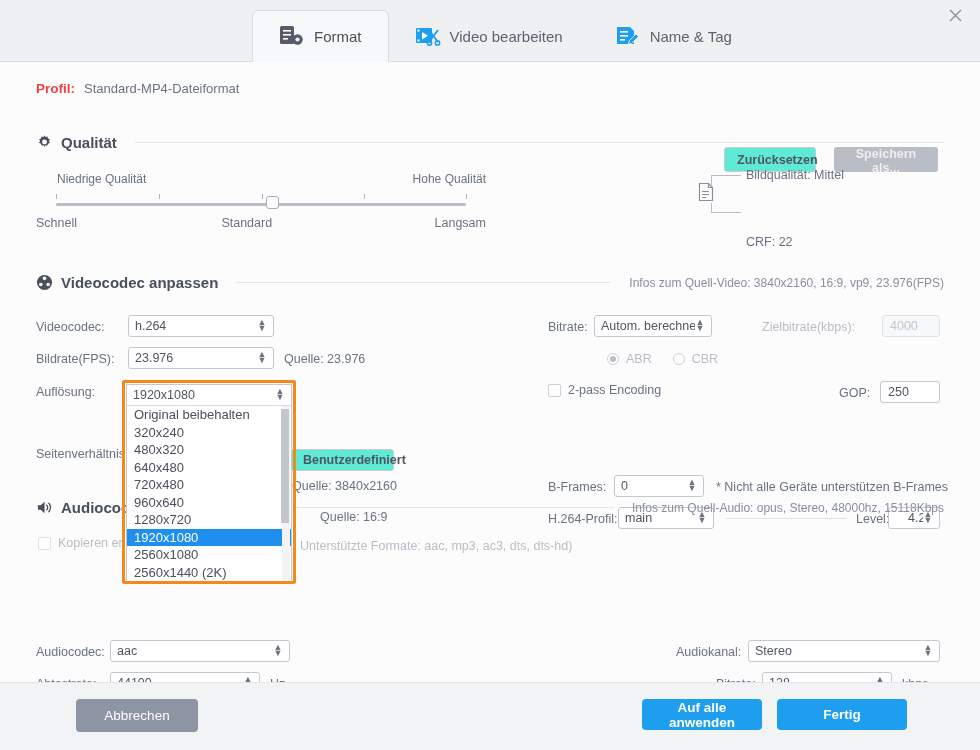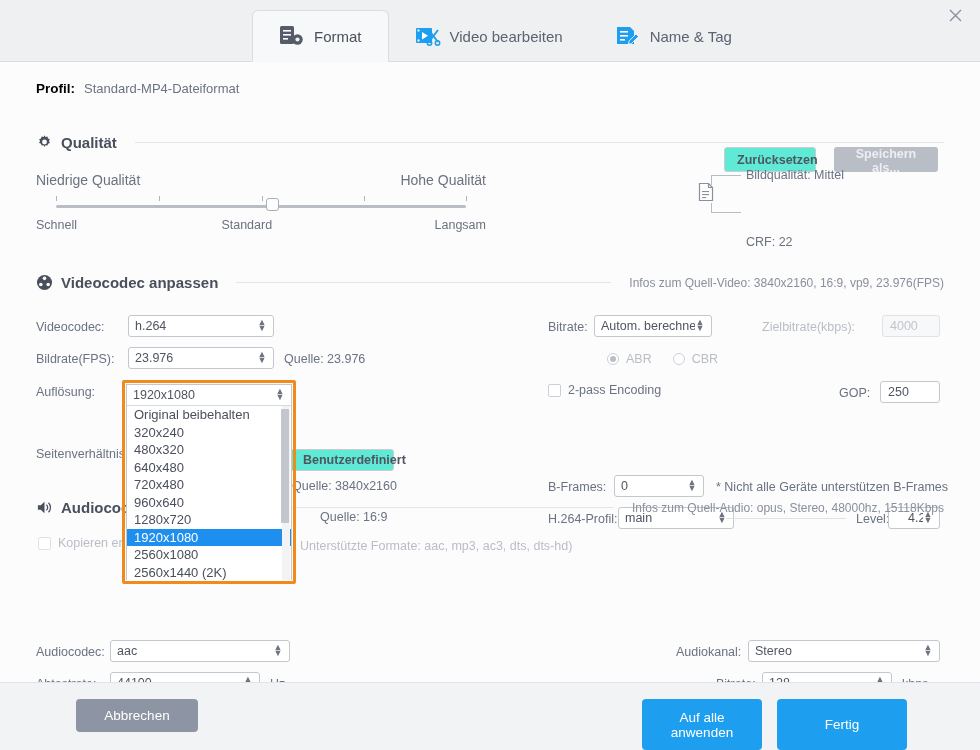--- a/index.html
+++ b/index.html
@@ -48,21 +48,21 @@
     position:absolute; right: 12px; top: 2px;
     width: 26px; height: 26px;
     display:flex;align-items:center;justify-content:center;
     color:#7b8191; font-size:19px; line-height:1; cursor:default;
   }
 
   
   .content { position:absolute; left:0; top:62px; width:980px; height:620px; background:#fcfcfd; }
 
   .profile-row { position:absolute; left:36px; top:19px; display:flex; align-items:center; gap:9px; }
-  .profile-label { font-weight:bold; color:#000000; font-size:13.5px;}
+  .profile-label { font-weight:bold; color:#ef4444; font-size:13.5px;}
   .profile-value { color:#6b7280; font-size:13px;}
 
   .btn-outline {
     position:absolute; min-width:92px; height:25px;
     background:#5eead4; border:1px solid #c9ccd3; border-radius:3px;
     font-family:"Liberation Sans",sans-serif; font-size:12.5px; font-weight:bold;
     color:#4f5561; cursor:default; padding:0 12px;
   }
   .btn-grey {
     position:absolute; min-width:104px; height:25px;
@@ -73,21 +73,21 @@
 
   
   .section { position:absolute; left:36px; display:flex; align-items:center; gap:8px; width:908px;}
   .section .stitle { font-weight:bold; font-size:15px; color:#4a4f5c; white-space:nowrap;}
   .section .srule { flex:1; height:1px; background:#e3e5e9; margin-left:10px; }
   .section .sicon { color:#4a4f5c; display:flex; align-items:center; }
   .section .snote { font-size:12px; color:#8a8f9c; white-space:nowrap; margin-left:10px;}
 
   
   .sliderwrap { position:absolute; left:36px; top:110px; width:450px; }
-  .slider-top { display:flex; justify-content:space-between; font-size:14px; color:#6b7280; }
+  .slider-top { display:flex; justify-content:space-between; font-size:12px; color:#6b7280;margin-left:21px; }
   .slider-track-area { position:relative; height:22px; margin-top:6px;}
   .slider-track { position:absolute; left:20px; right:20px; top:11px; height:3px; background:#b9bdc5; border-radius:2px;}
   .slider-tick { position:absolute; top:2px; width:1px; height:5px; background:#b0b4bd; }
   .slider-knob {
     position:absolute; top:4px; left:230px; width:13px; height:13px;
     background:#fdfdfd; border:1px solid #a9aeb8; border-radius:3px;
   }
   .slider-bot { display:flex; justify-content:space-between; font-size:12.5px; color:#6b7280; margin-top:2px;}
   .slider-bot span:nth-child(2){ margin-right:18px; }
 
@@ -150,22 +150,22 @@
   }
 
   
   .footer { position:absolute; left:0; top:682px; width:980px; height:68px; background:#f2f3f5; border-top:1px solid #e2e4e8;}
   .btn-cancel {
     position:absolute; left:76px; top:699px; width:122px; height:33px;
     background:#8d94a3; border:none; border-radius:4px; color:#fff;
     font-family:"Liberation Sans",sans-serif; font-size:13.5px; cursor:default;
   }
   .btn-blue {
-    position:absolute; height:51px; background:#1e9eef; border:none; border-radius:4px; color:#fff;
-    font-family:"Liberation Sans",sans-serif; font-size:13.5px; cursor:default;
+    position:absolute; height:31px; background:#1e9eef; border:none; border-radius:4px; color:#fff;
+    font-family:"Liberation Sans",sans-serif; font-size:13.5px; cursor:default;font-weight:bold;
   }
   .icon-svg { display:block; }
 </style>
 </head>
 <body>
 
 <div class="titlebar">
   <div class="tabstrip">
     <div class="tab-spacer"></div>
 
@@ -347,21 +347,21 @@
   <div class="sel" style="left:614px; top:413px; width:90px;">
     <span class="val">0</span>
     <span class="arrows">
         <span>▲</span>
         <span>▼</span>
       </span>
   </div>
   <span class="note" style="left:716px; top:418px;">* Nicht alle Geräte unterstützen B-Frames</span>
 
   <span class="fld-label" style="left:548px; top:450px;">H.264-Profil:</span>
-  <div class="sel" style="left:618px; top:445px; width:116px;">
+  <div class="sel" style="left:618px; top:445px; width:96px;">
     <span class="val">main</span>
     <span class="arrows">
         <span>▲</span>
         <span>▼</span>
       </span>
   </div>
   <span class="hrule" style="left:726px; top:456px; width:120px;"></span>
   <span class="fld-label" style="left:856px; top:450px;">Level:</span>
   <div class="sel" style="left:888px; top:445px; width:52px;padding-left:19px;">
     <span class="val">4.2</span>

